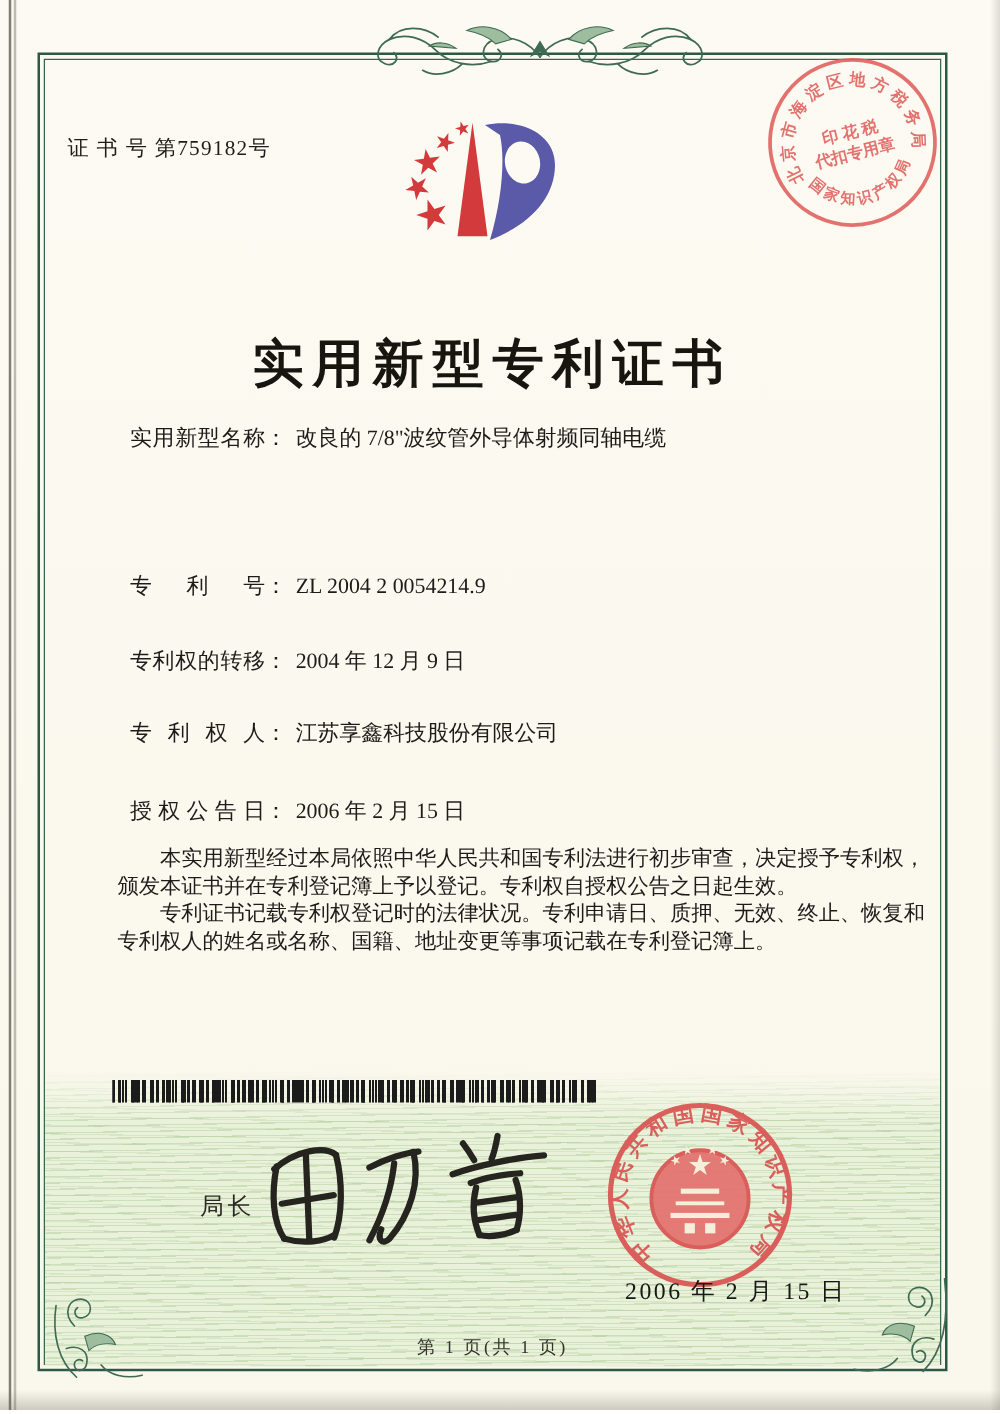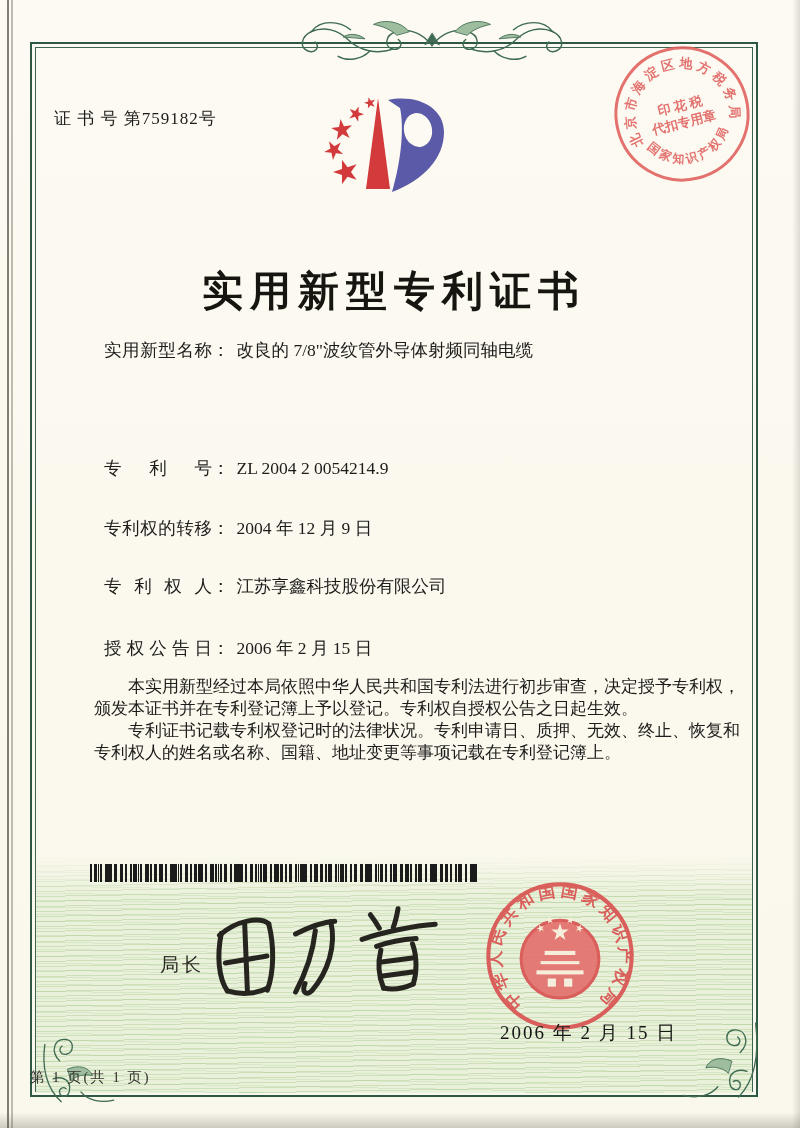--- a/index.html
+++ b/index.html
@@ -37,21 +37,21 @@
   .barcode{left:90px;top:864px;width:390px;height:18px;
       background-image:
         repeating-linear-gradient(90deg,#1b1b1b 0 2px,rgba(0,0,0,0) 2px 5px),
         repeating-linear-gradient(90deg,#1b1b1b 0 1px,rgba(0,0,0,0) 1px 8px),
         repeating-linear-gradient(90deg,rgba(0,0,0,0) 0 4px,#1b1b1b 4px 7px,rgba(0,0,0,0) 7px 13px);}
   .sig-title{left:128px;top:952px;font-size:19px;letter-spacing:3px;color:#2a2823;margin-left:32px;}
   .signature{left:205px;top:898px;width:240px;height:112px;transform:rotate(-4deg);}
   .sig-hidden{position:absolute;left:0;top:0;opacity:0;font-size:10px;}
   .seal-office{left:473px;top:869px;width:174px;height:174px;opacity:.93;}
   .seal-date{left:500px;top:1020px;font-size:19px;letter-spacing:2px;color:#171715;}
-  .footer{left:30px;right:42px;top:1068px;text-align:left;font-size:14.5px;color:#33322c;letter-spacing:2px;}
+  .footer{left:30px;right:42px;top:1068px;text-align:center;font-size:14.5px;color:#33322c;letter-spacing:2px;}
   .orn-top{left:262px;top:12px;width:340px;height:62px;}
   .orn-bl{left:26px;top:1028px;width:100px;height:82px;}
   .orn-br{left:680px;top:1012px;width:86px;height:98px;transform:scale(-1,1);}
   .sealtext{font-family:"Liberation Serif","DejaVu Serif",serif;font-weight:700;}
 </style>
 </head>
 <body>
 
 <div class="page">
 

